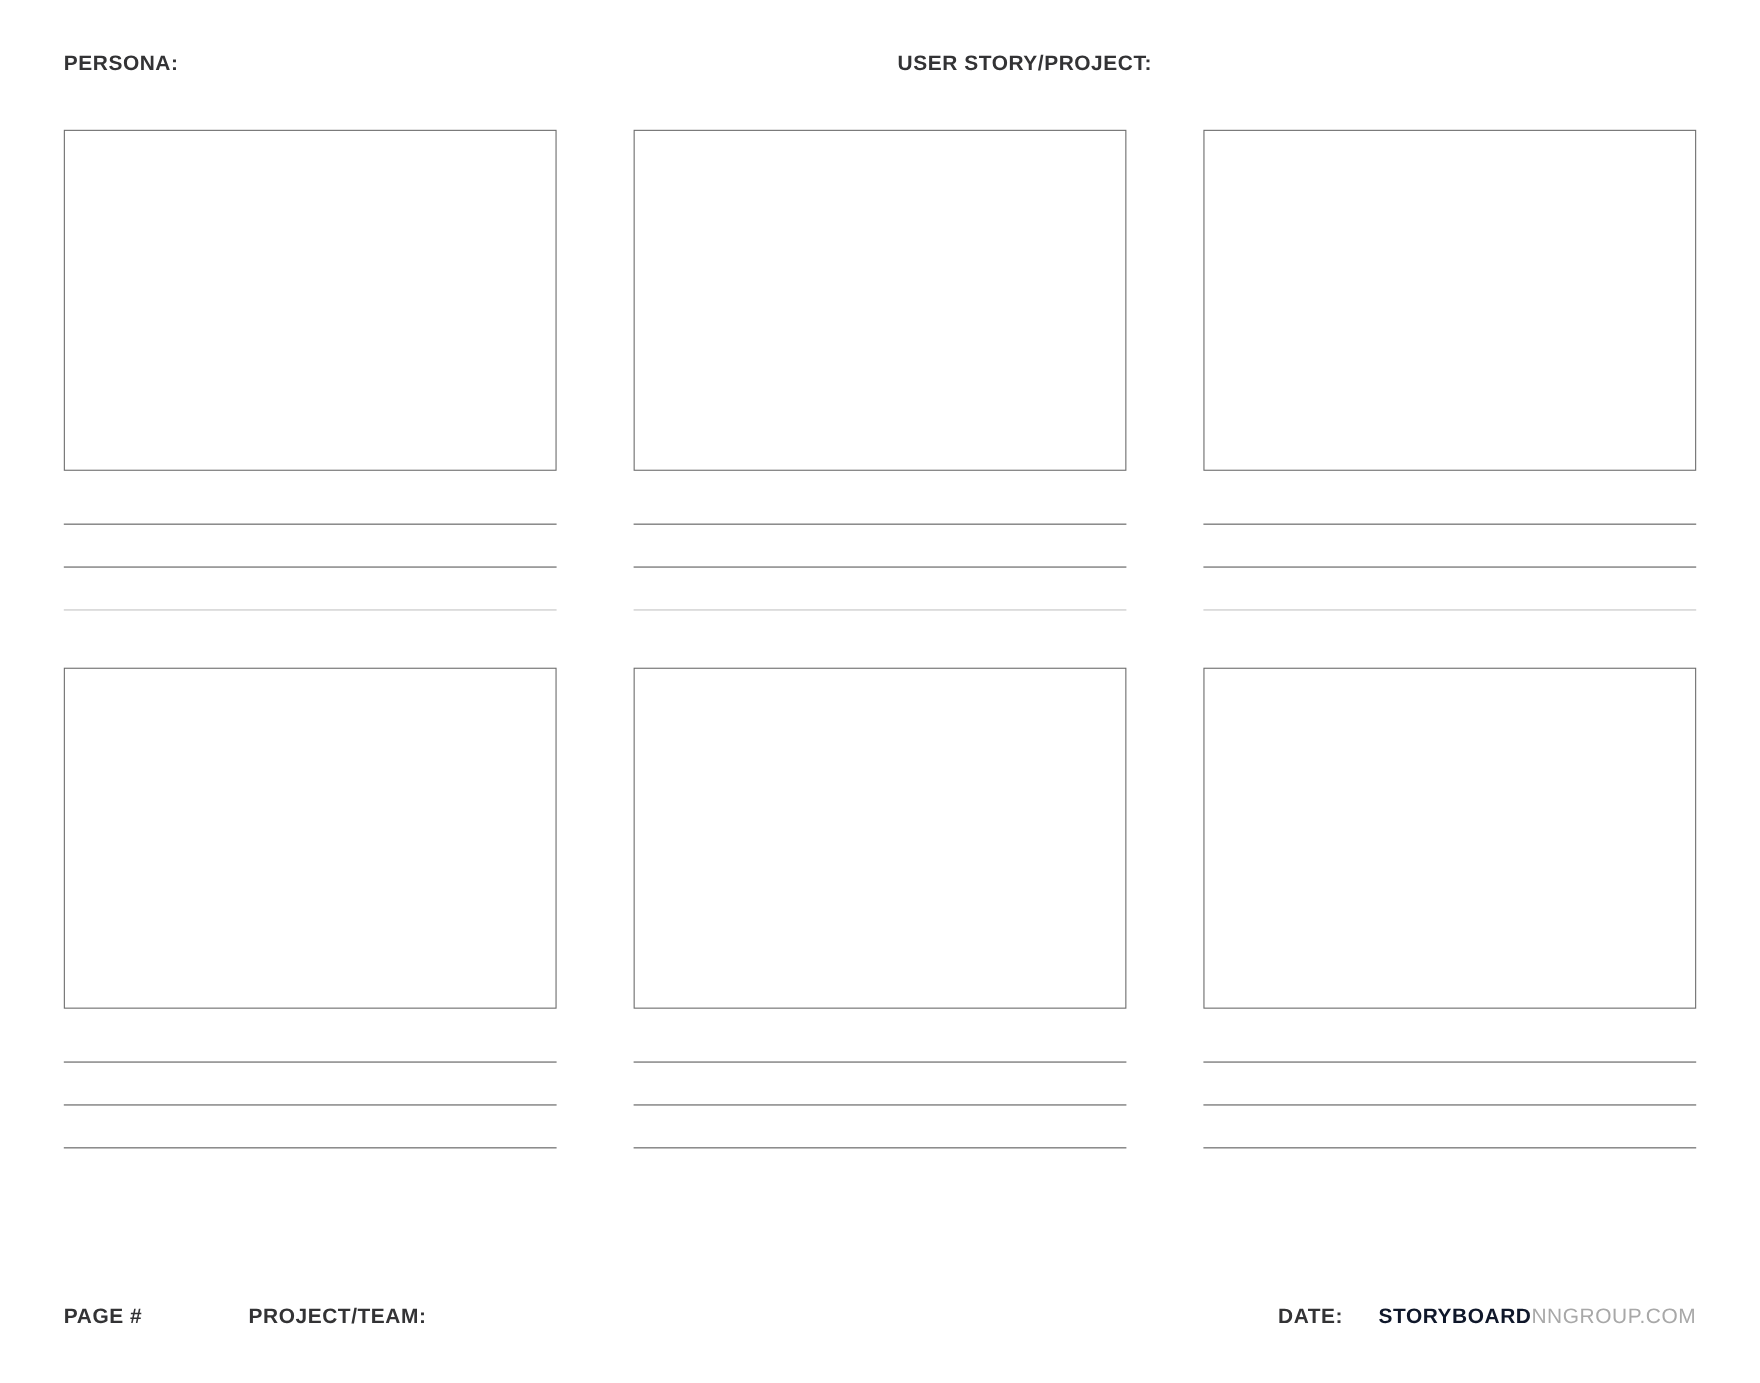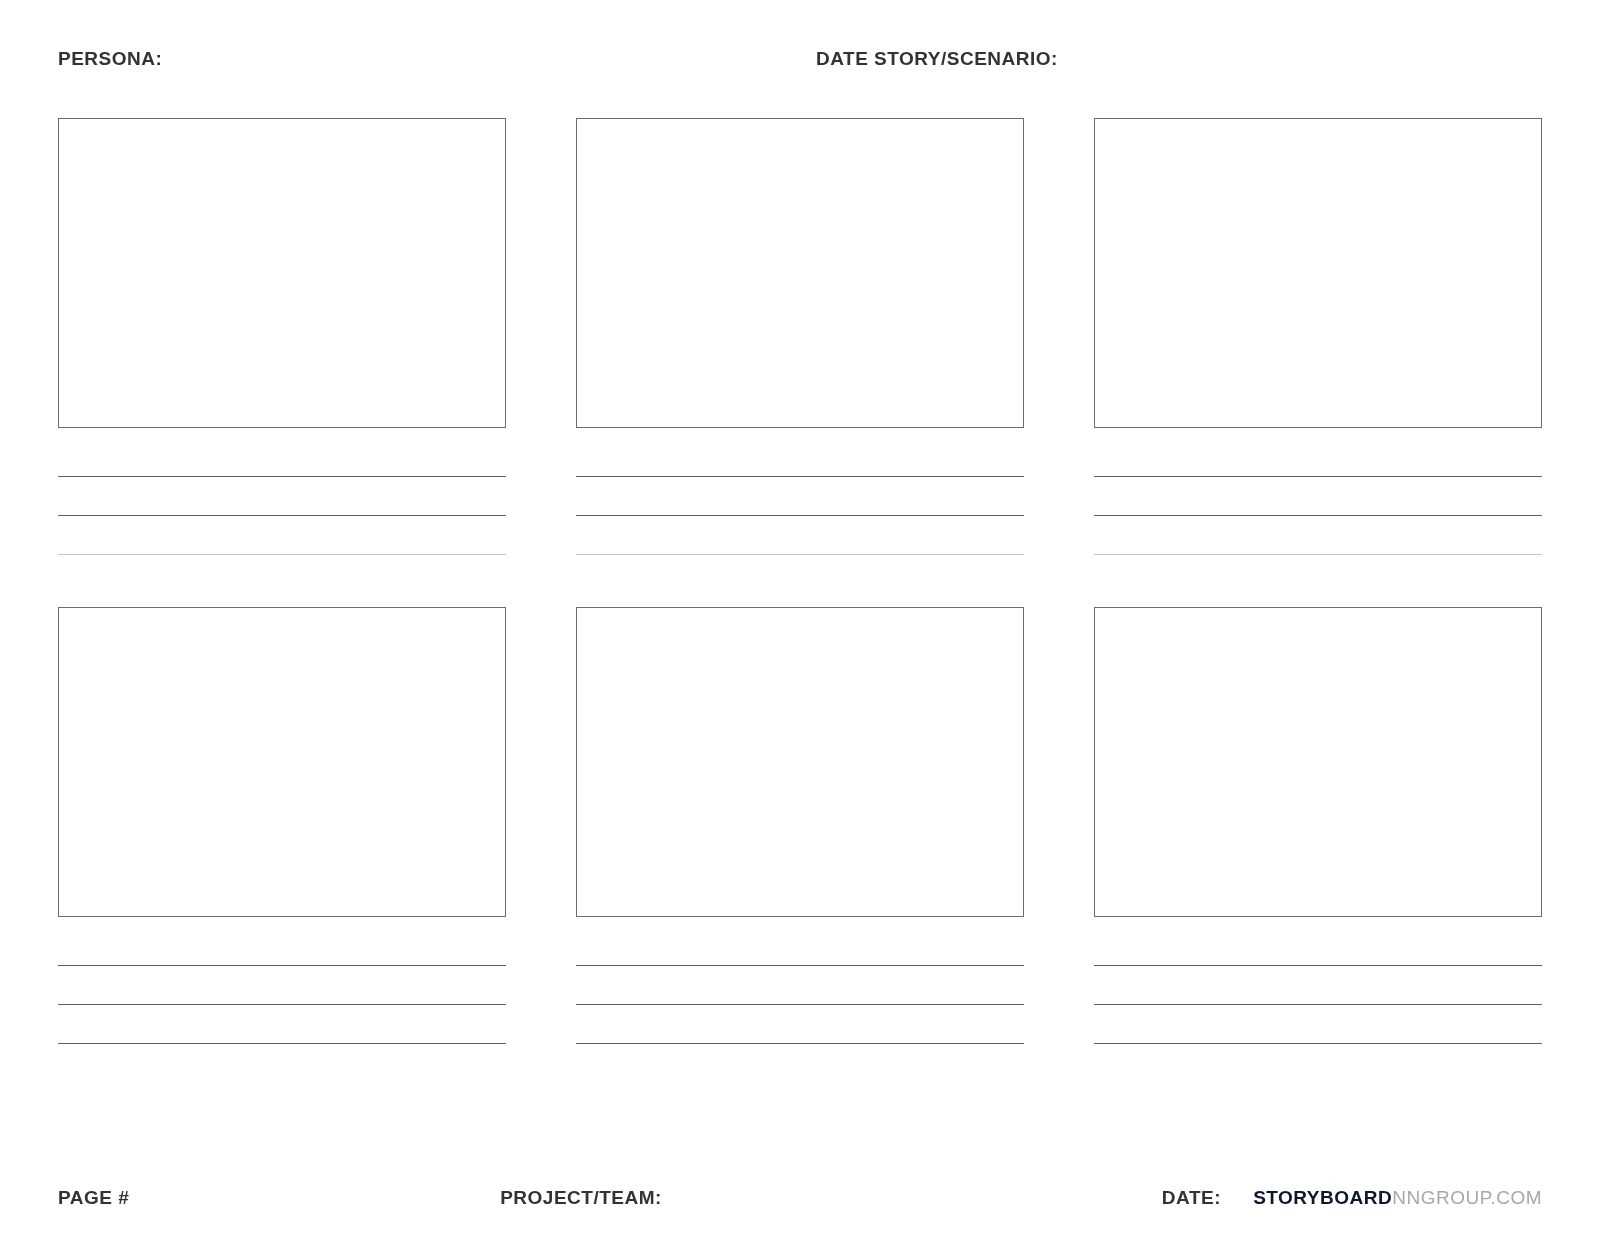--- a/index.html
+++ b/index.html
@@ -72,21 +72,20 @@
       font-weight: 700;
       letter-spacing: 0.5px;
       color: #333335;
     }
     .footer-page {
       flex: 0 0 168px;
       margin-top: 32px;
     }
     .footer-project {
       flex: 0 0 710px;
-      text-align: center;
     }
     .footer-date {
       flex: 0 0 285px;
       text-align: right;
     }
     .footer-brand {
       flex: 1;
       text-align: right;
       font-size: 19px;
       letter-spacing: 0.5px;
@@ -102,21 +101,21 @@
     }
   </style>
 </head>
 <body>
 
 <div class="header-row">
   <div class="header-left">
     <span class="header-label">PERSONA:</span>
   </div>
   <div class="header-right">
-    <span class="header-label">DATE STORY/SCENARIO:</span>
+    <span class="header-label">USER STORY/PROJECT:</span>
   </div>
 </div>
 
 <div class="grid">
   <div class="cell">
     <div class="frame"></div>
     <div class="lines">
       <div class="line"></div>
       <div class="line"></div>
       <div class="line light"></div>

